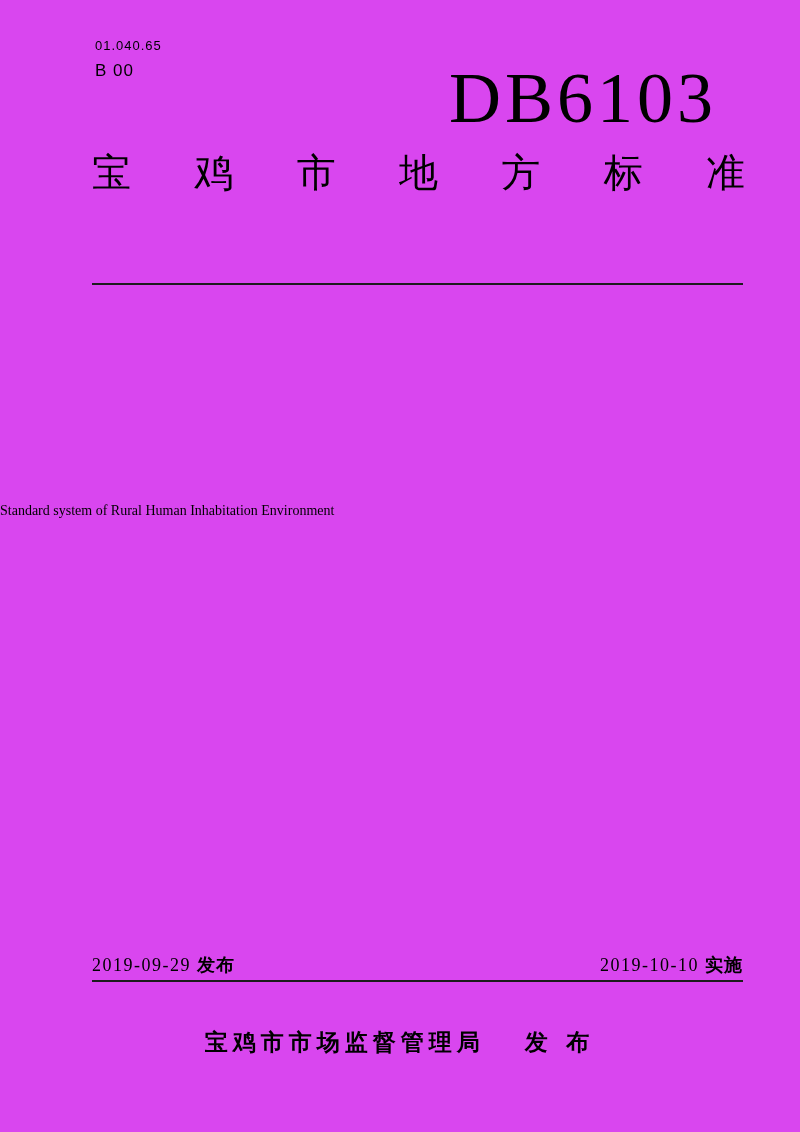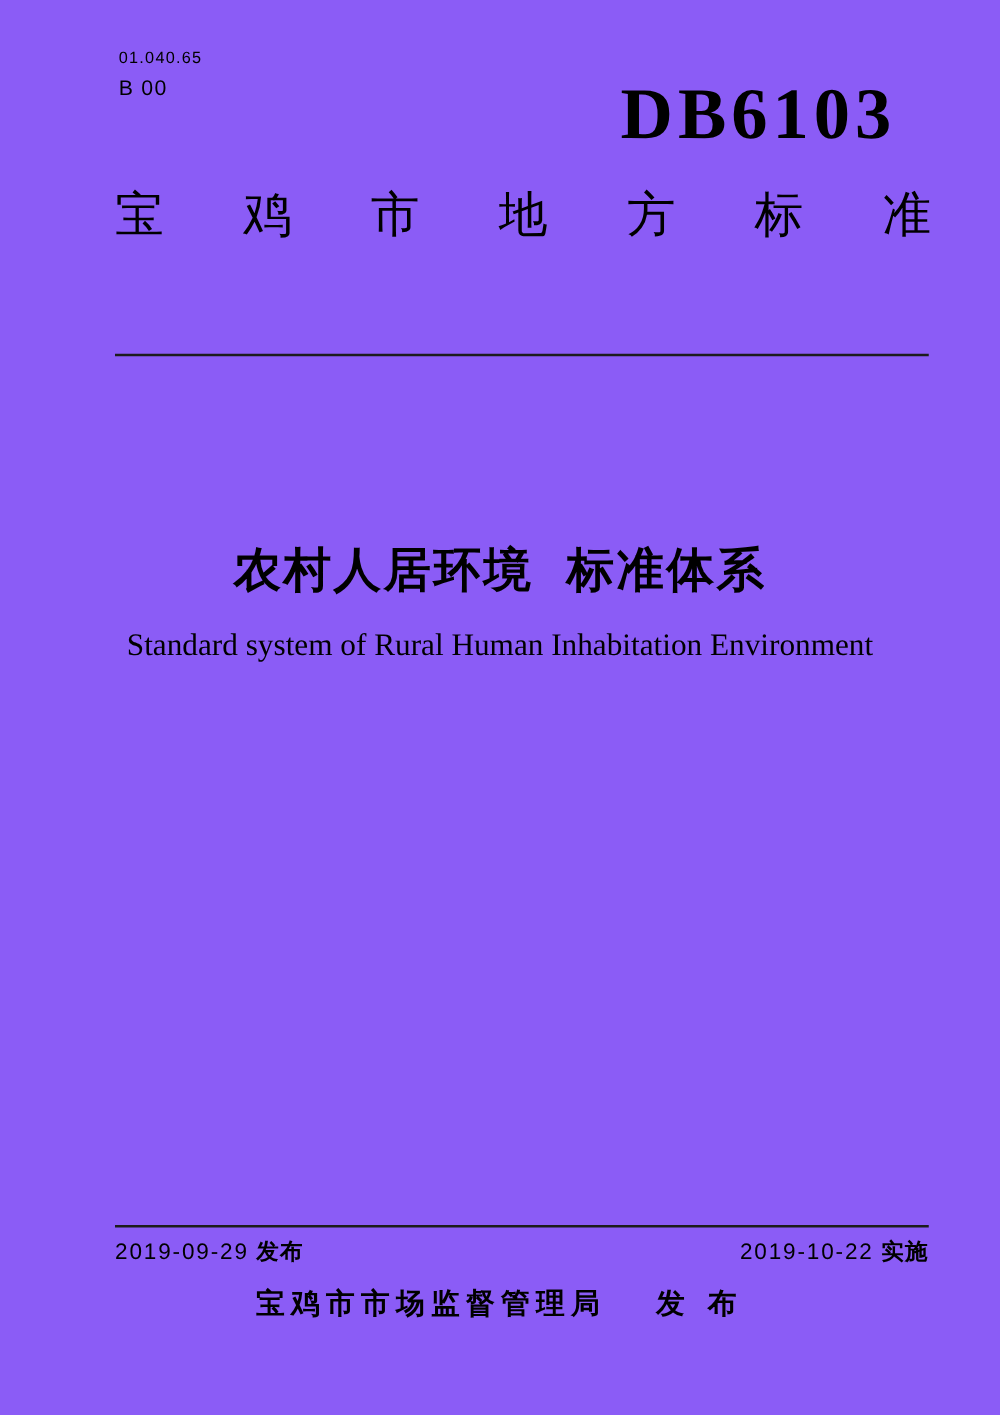--- a/index.html
+++ b/index.html
@@ -1,38 +1,38 @@
 <!DOCTYPE html>
 <html><head>
 <meta charset="utf-8">
 <style>
   html, body { margin: 0; padding: 0; background: #ffffff; }
   .page {
     position: relative;
     width: 800px;
     height: 1132px;
-    background: #8b5cf6;
+    background: #d946ef;
     color: #000000;
     font-family: "Liberation Sans", sans-serif;
     overflow: hidden;
   }
   .abs { position: absolute; }
   .ics-code {
     left: 95px; top: 38px;
     font-size: 13px; letter-spacing: 1px;
   }
   .class-code {
     left: 95px; top: 61px;
     font-size: 17px; letter-spacing: 1px;
   }
   .db-logo {
     right: 83px; top: 62px;
     font-family: "Liberation Serif", serif;
-    font-weight: bold;
-    font-size: 58px;
+    font-weight: normal;
+    font-size: 72px;
     line-height: 1.0;
     letter-spacing: 4px;
     white-space: nowrap;
   }
   .std-category-row {
     left: 92px; top: 153px; width: 653px;
     display: flex;
     justify-content: space-between;
     font-size: 39px;
     line-height: 1.0;
@@ -56,32 +56,33 @@
     left: 0; top: 431px; width: 100%;
     text-align: center;
     font-size: 38px;
     font-weight: bold;
     letter-spacing: 2px;
     word-spacing: 14px;
     white-space: nowrap;
   }
   .title-en {
     left: 0; top: 503px; width: 100%;
-    text-align: center;
+    text-align: left;
     font-family: "Liberation Serif", serif;
-    font-size: 25px;
+    font-size: 14px;
     white-space: nowrap;
   }
   .dates-row {
-    left: 92px; top: 992px; width: 651px;
+    left: 92px; top: 956px; width: 651px;
     display: flex;
     justify-content: space-between;
     font-size: 18px;
     line-height: 1.1;
     white-space: nowrap;
+    font-family: Liberation Serif, serif;
   }
   .date-value { letter-spacing: 1.5px; }
   .date-label { font-weight: bold; margin-left: 6px; letter-spacing: 1px; }
   .publisher-row {
     left: 0; top: 1030px; width: 100%;
     text-align: center;
     font-size: 23px;
     font-weight: bold;
     line-height: 1.1;
     white-space: nowrap;
@@ -106,30 +107,29 @@
     <span>市</span>
     <span>地</span>
     <span>方</span>
     <span>标</span>
     <span>准</span>
   </div>
 
 
   <div class="abs rule top-rule"></div>
 
-  <div class="abs title-cn">农村人居环境 标准体系</div>
 
   <div class="abs title-en">Standard system of Rural Human Inhabitation Environment</div>
 
   <div class="abs dates-row">
     <div>
       <span class="date-value">2019-09-29</span><span class="date-label">发布</span>
     </div>
     <div>
-      <span class="date-value">2019-10-22</span><span class="date-label">实施</span>
+      <span class="date-value">2019-10-10</span><span class="date-label">实施</span>
     </div>
   </div>
 
   <div class="abs rule bottom-rule"></div>
 
   <div class="abs publisher-row">
     <span class="publisher-name">宝鸡市市场监督管理局</span><span class="publish-label">发 布</span>
   </div>
 
 </div>

